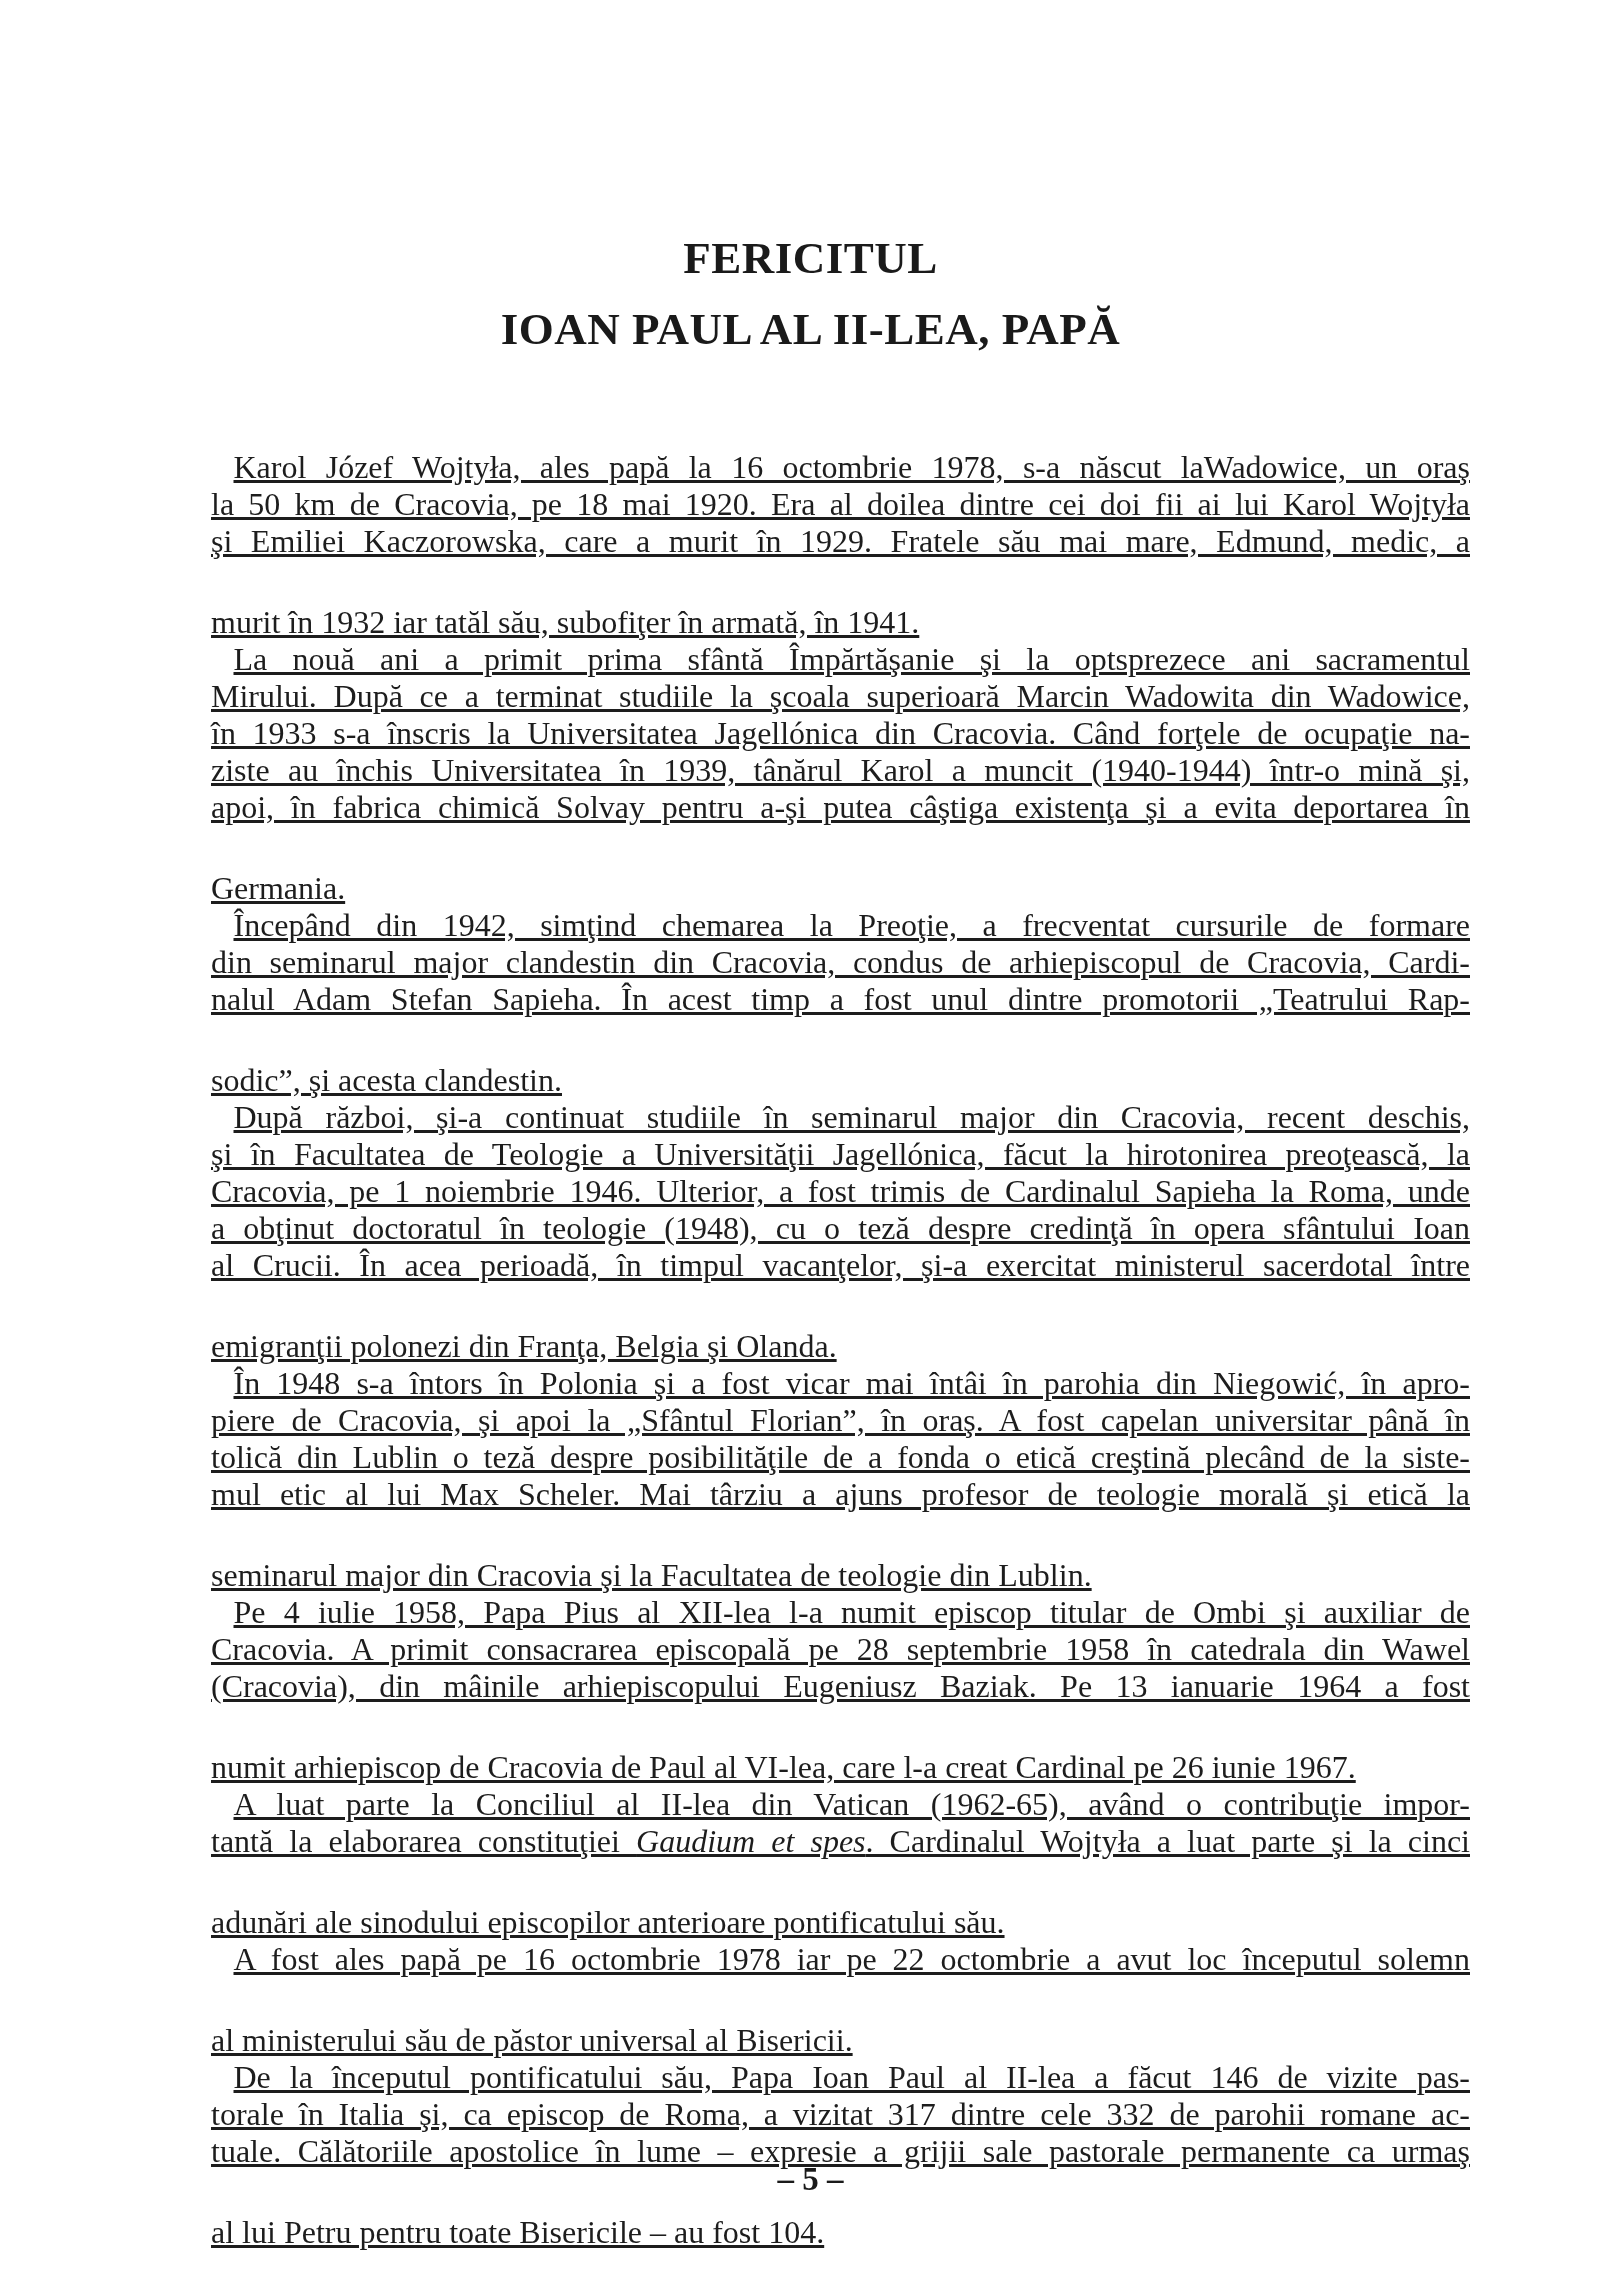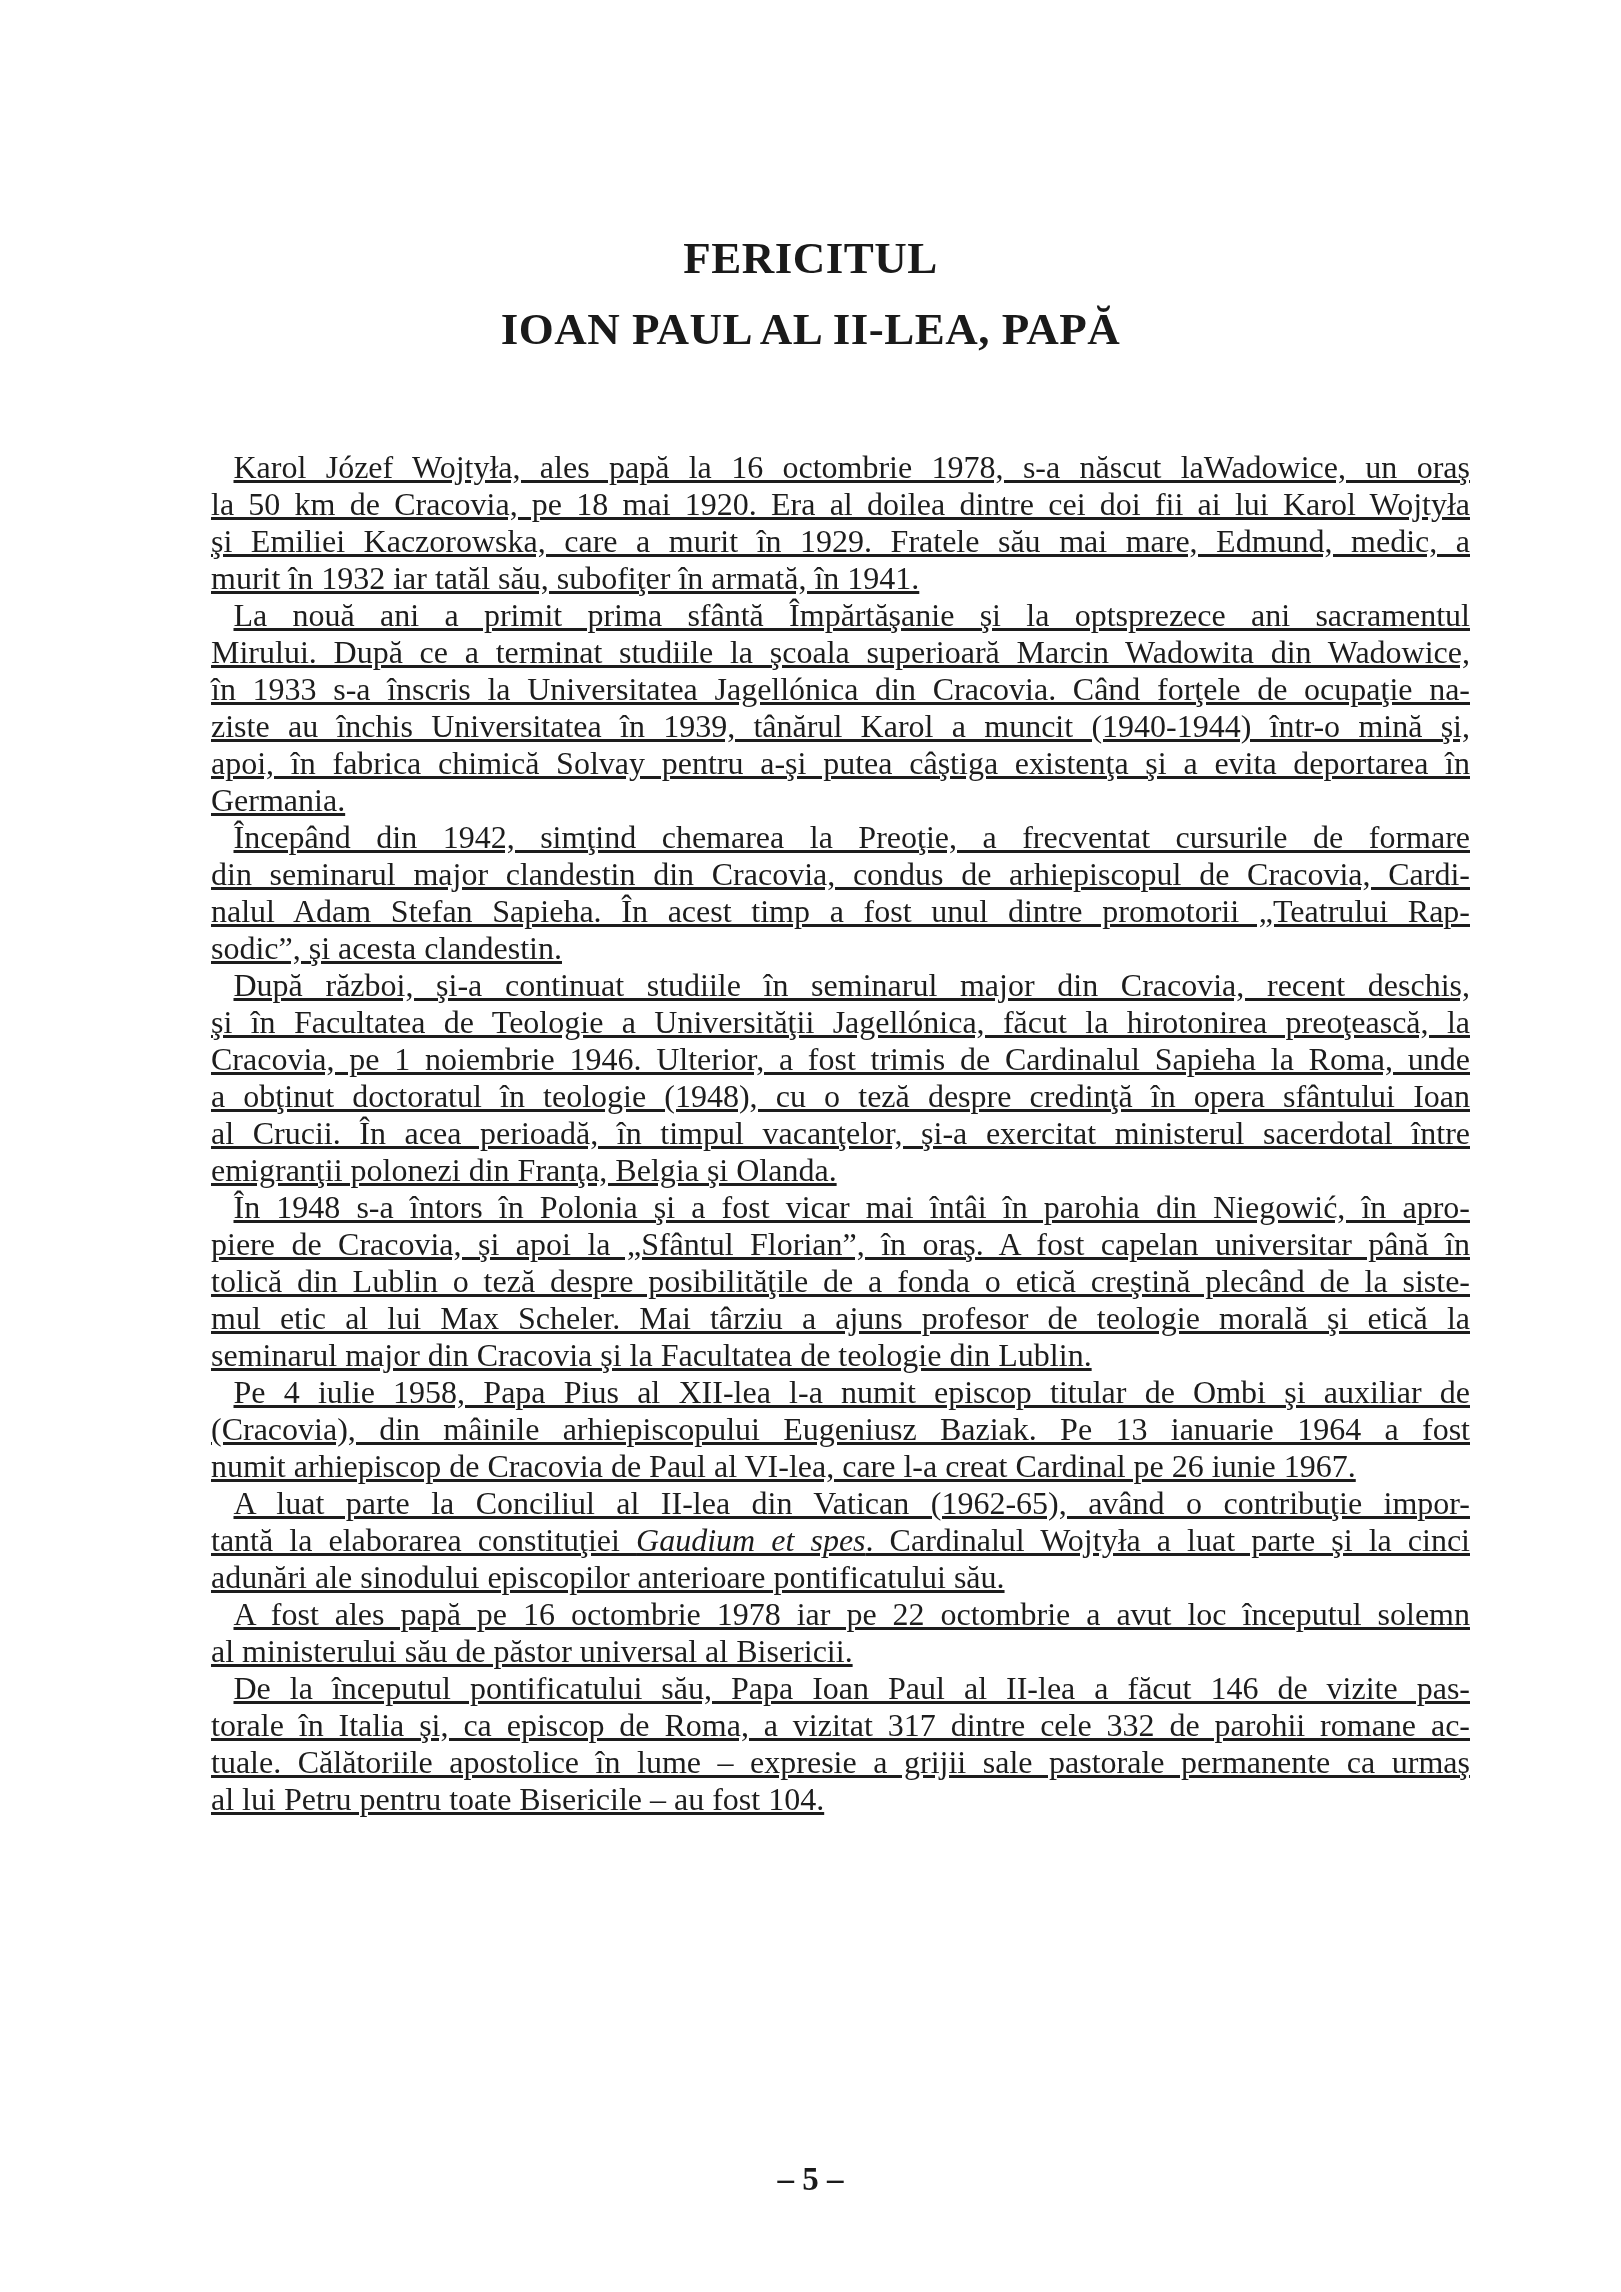--- a/index.html
+++ b/index.html
@@ -55,20 +55,21 @@
     }
     .para .ln {
       display: block;
       text-align: justify;
       text-align-last: justify;
       white-space: nowrap;
       overflow: visible;
     }
     .para .ln.last {
       text-align-last: left;
+      margin-top: 44px;
     }
     .para .ln.first {
       padding-left: 22.5px;
     }
     .para { text-indent: 0; text-decoration: underline; }
     .it { font-style: italic; }
     .page-number {
       position: absolute;
       left: 0;
       top: 2161px;
@@ -127,20 +128,21 @@
     <p class="para">
       <span class="ln first">În 1948 s-a întors în Polonia şi a fost vicar mai întâi în parohia din Niegowić, în apro-</span>
       <span class="ln">piere de Cracovia, şi apoi la „Sfântul Florian”, în oraş. A fost capelan universitar până în</span>
       <span class="ln">tolică din Lublin o teză despre posibilităţile de a fonda o etică creştină plecând de la siste-</span>
       <span class="ln">mul etic al lui Max Scheler. Mai târziu a ajuns profesor de teologie morală şi etică la</span>
       <span class="ln last">seminarul major din Cracovia şi la Facultatea de teologie din Lublin.</span>
     </p>
 
     <p class="para">
       <span class="ln first">Pe 4 iulie 1958, Papa Pius al XII-lea l-a numit episcop titular de Ombi şi auxiliar de</span>
+      <span class="ln">Cracovia. A primit consacrarea episcopală pe 28 septembrie 1958 în catedrala din Wawel</span>
       <span class="ln">(Cracovia), din mâinile arhiepiscopului Eugeniusz Baziak. Pe 13 ianuarie 1964 a fost</span>
       <span class="ln last">numit arhiepiscop de Cracovia de Paul al VI-lea, care l-a creat Cardinal pe 26 iunie 1967.</span>
     </p>
 
     <p class="para">
       <span class="ln first">A luat parte la Conciliul al II-lea din Vatican (1962-65), având o contribuţie impor-</span>
       <span class="ln"><span>tantă la elaborarea constituţiei </span><span class="it">Gaudium et spes</span><span>. Cardinalul Wojtyła a luat parte şi la cinci</span></span>
       <span class="ln last">adunări ale sinodului episcopilor anterioare pontificatului său.</span>
     </p>
 

